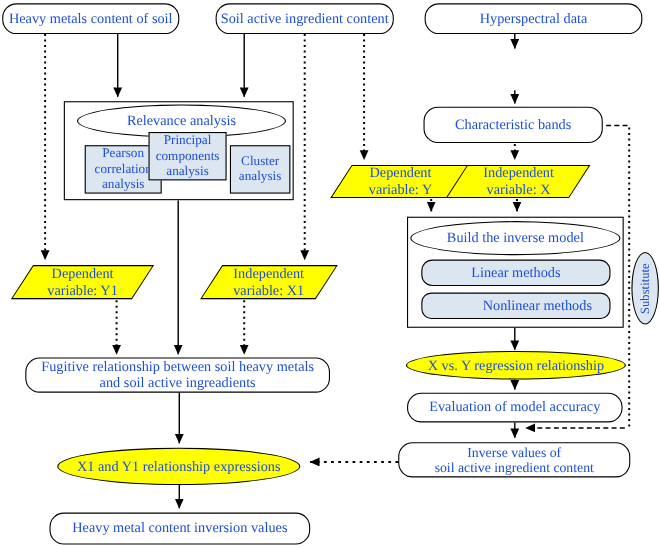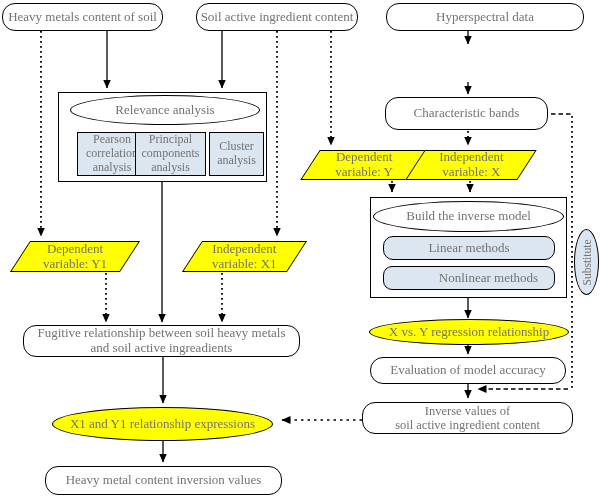--- a/index.html
+++ b/index.html
@@ -1,18 +1,18 @@
 <!DOCTYPE html>
 <html><head>
 <meta charset="utf-8">
 <style>
   html,body { margin:0; padding:0; background:#fff; }
   .canvas {
     position:relative; width:600px; height:497px; background:#fff;
-    font-family:"Liberation Serif", serif; color:#737373; overflow:hidden;
+    font-family:"Liberation Serif", serif; color:#1d4ed8; overflow:hidden;
   }
   .canvas svg.connectors { position:absolute; left:0; top:0; width:600px; height:497px; }
   .node {
     position:absolute; box-sizing:border-box; display:flex;
     align-items:center; justify-content:center; text-align:center;
     font-size:13px; line-height:1.12; white-space:pre-line; background:#fff;
   }
   .rounded  { border:1.4px solid #000; border-radius:13px; }
   .ellipse  { border:1.3px solid #000; border-radius:50%; }
   .group    { position:absolute; box-sizing:border-box; border:1.5px solid #000; background:#fff; }
@@ -87,21 +87,21 @@
 
   <div class="group" style="left:58px;top:92px;width:209px;height:90px;"></div>
   <div class="node ellipse" style="left:70px;top:95px;width:190px;height:30px;">
     <span>Relevance analysis</span>
   </div>
   <div class="node bluebox" style="left:77px;top:132px;width:70px;height:44px;">
     <span>Pearson
 correlation
 analysis</span>
   </div>
-  <div class="node bluebox" style="left:135px;top:132px;width:71px;height:44px;">
+  <div class="node bluebox" style="left:135px;top:120px;width:71px;height:44px;">
     <span>Principal
 components
 analysis</span>
   </div>
   <div class="node bluebox" style="left:209px;top:132px;width:55px;height:44px;">
     <span>Cluster
 analysis</span>
   </div>
 
   <div class="para" style="left:310px;top:150px;width:107px;height:30px;">

